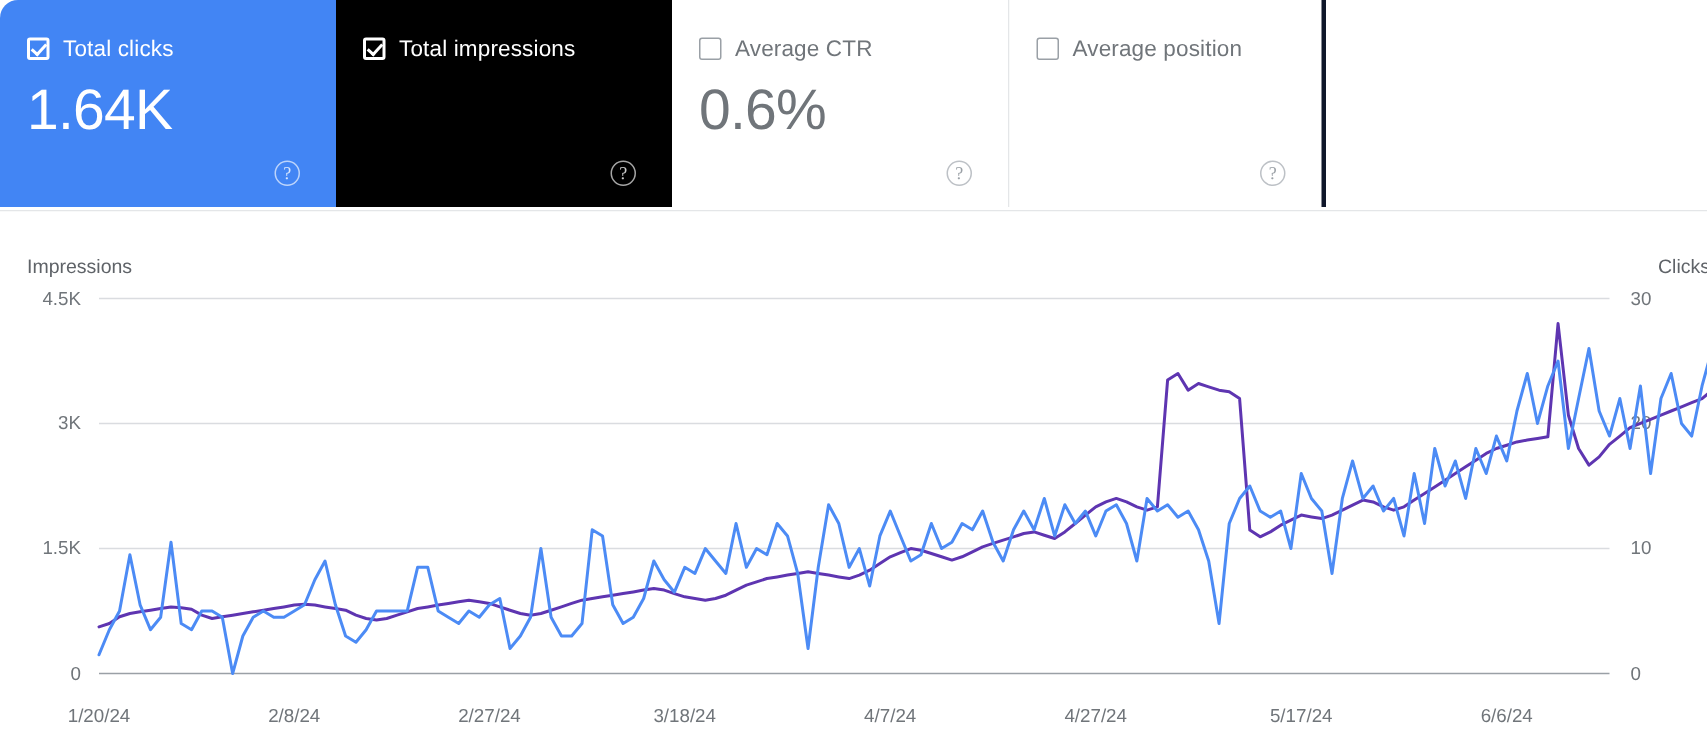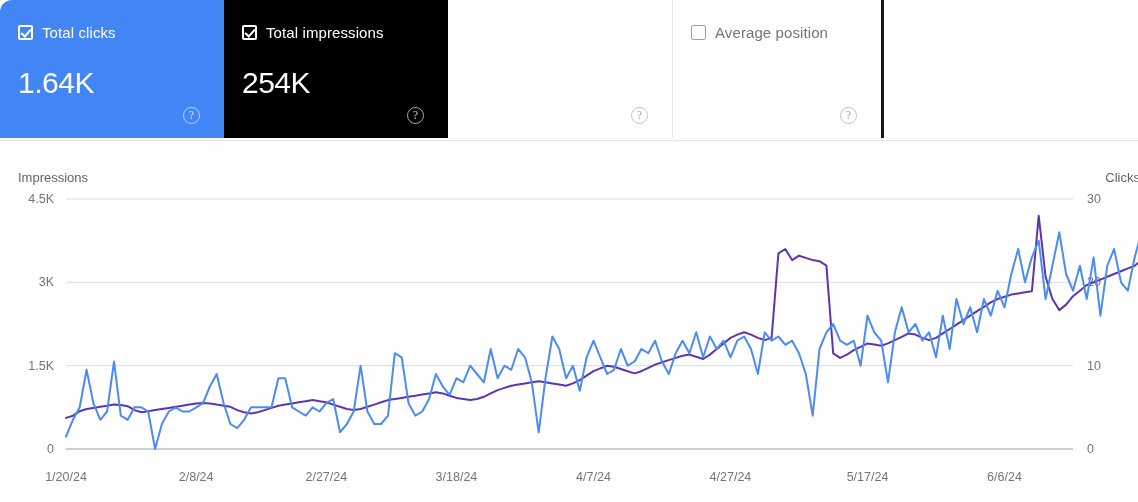--- a/index.html
+++ b/index.html
@@ -95,22 +95,22 @@
     font-size: 15px;
     letter-spacing: .1px;
     color: #ffffff;
     white-space: nowrap;
   }
   .card.ctr .card-label,
   .card.position .card-label {
     color: #70757a;
   }
   .card-value {
-    margin-top: 18px;
-    font-size: 30px;
+    margin-top: 9px;
+    font-size: 38px;
     font-weight: 400;
     letter-spacing: -0.5px;
     color: #ffffff;
     line-height: 46px;
   }
   .card.ctr .card-value,
   .card.position .card-value {
     color: #70757a;
   }
   .help-icon {
@@ -194,25 +194,29 @@
     </div>
     <div class="card-value">1.64K</div>
     <div class="help-icon">?</div>
   </div>
 
   <div class="card impressions">
     <div class="card-head">
       <span class="checkbox checked"></span>
       <span class="card-label">Total impressions</span>
     </div>
-    <div class="card-value">254K</div>
     <div class="help-icon">?</div>
   </div>
 
   <div class="card ctr">
+    <div class="card-head">
+      <span class="checkbox"></span>
+      <span class="card-label">Average CTR</span>
+    </div>
+    <div class="card-value">0.6%</div>
     <div class="help-icon">?</div>
   </div>
 
   <div class="card position">
     <div class="card-head">
       <span class="checkbox"></span>
       <span class="card-label">Average position</span>
     </div>
     <div class="help-icon">?</div>
   </div>

